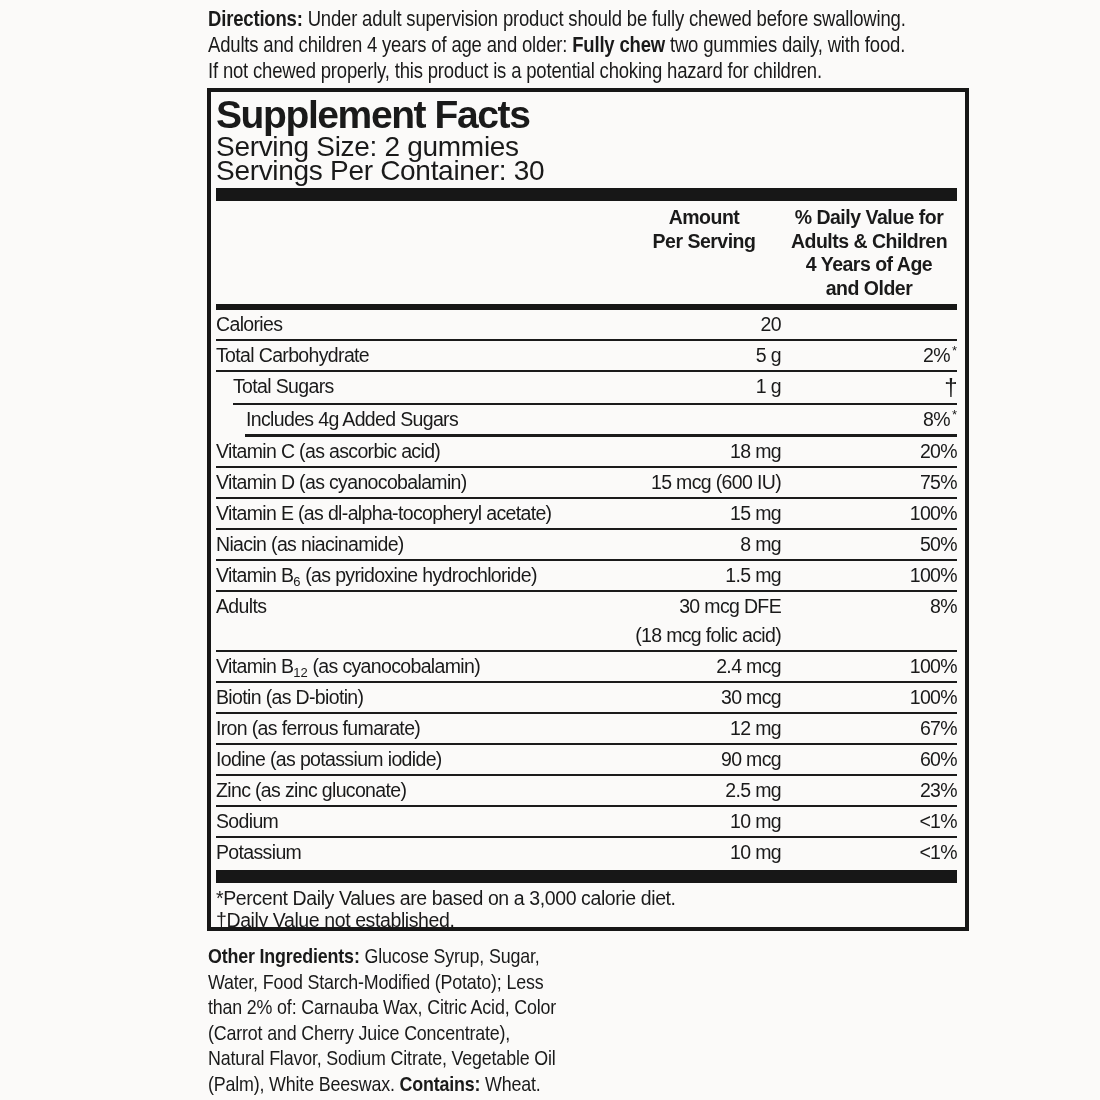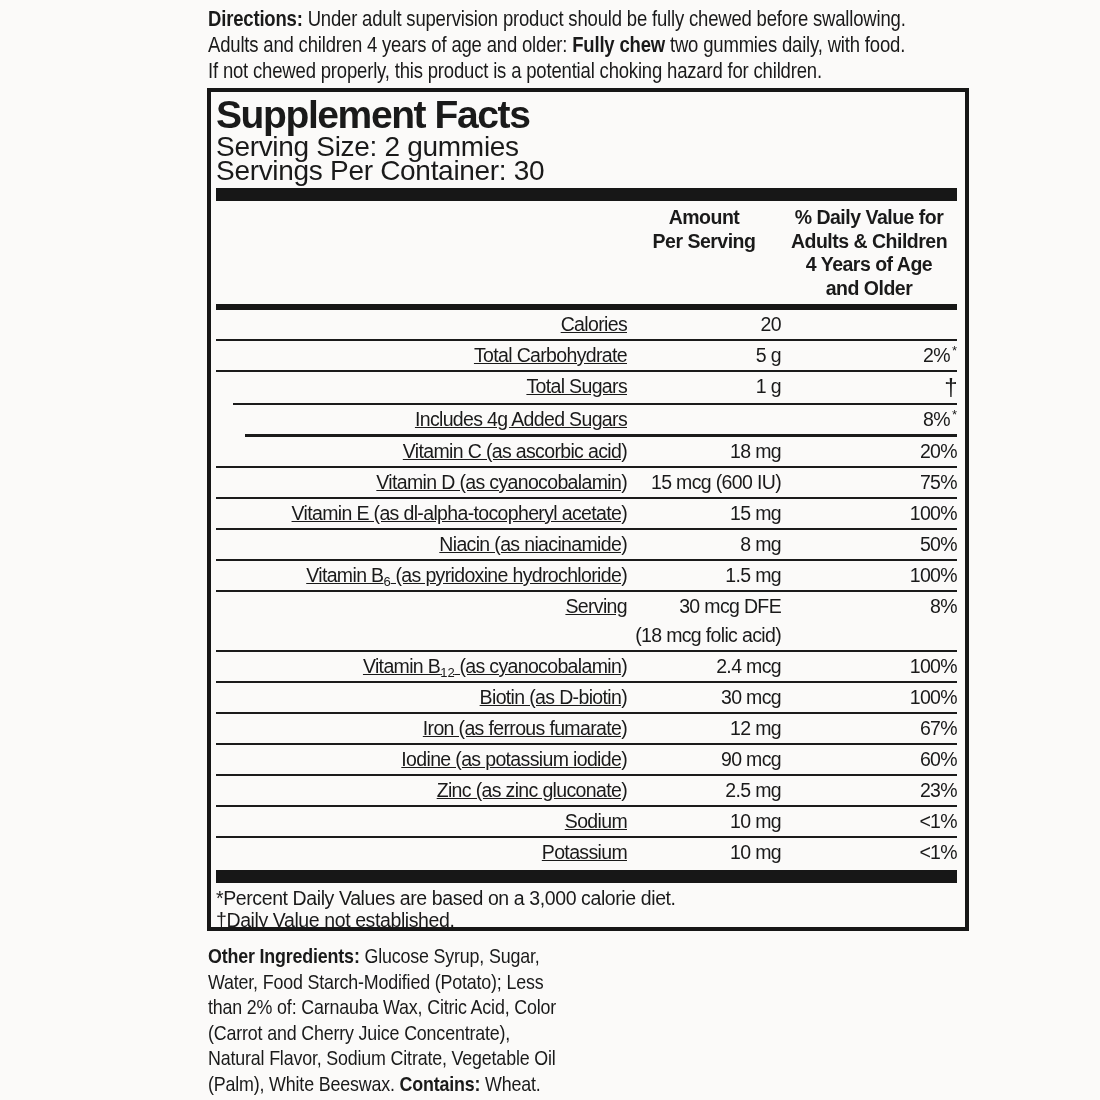--- a/index.html
+++ b/index.html
@@ -18,21 +18,21 @@
   .serveline{font-size:28px;line-height:24px;letter-spacing:-0.3px;white-space:nowrap;}
   .bar13{height:13px;background:#171717;margin:5px 0 2px 0;}
   .bar6{height:6px;background:#171717;}
   .bigbar{height:13px;background:#171717;margin-top:3px;}
 
   .hdr{display:grid;grid-template-columns:1fr 154px 176px;padding:3px 0 4px 0;}
   .hdr .hcell{text-align:center;font-weight:bold;font-size:19.5px;line-height:23.5px;letter-spacing:-0.5px;white-space:nowrap;}
 
   .row{display:grid;grid-template-columns:1fr 154px 176px;font-size:19.5px;line-height:29px;letter-spacing:-0.65px;}
   .row span{white-space:nowrap;}
-  .row .name{text-align:right;text-decoration:underline;}
+  .row .name{text-align:left;}
   .row .amt,.row .dv{text-align:right;}
   .ind1 .name{padding-left:17px;}
   .ind2 .name{padding-left:30px;}
   .sep{height:2px;background:#1b1b1b;}
   .sep.i1{margin-left:17px;}
   .sep.i2{margin-left:29px;}
   .sep.thick{height:3px;}
   sub.s{font-size:13px;letter-spacing:0;vertical-align:-4px;line-height:0;}
   sup.s{font-size:13px;letter-spacing:0;vertical-align:7px;line-height:0;margin-left:2px;}
   .dagger{font-size:24px;}
@@ -125,21 +125,21 @@
           <span class="dv">50%</span>
         </div>
         <div class="sep"></div>
         <div class="row">
           <span class="name">Vitamin B<sub class="s">6</sub> (as pyridoxine hydrochloride)</span>
           <span class="amt">1.5 mg</span>
           <span class="dv">100%</span>
         </div>
         <div class="sep"></div>
         <div class="row">
-          <span class="name">Serving</span>
+          <span class="name">Adults</span>
           <span class="amt">30 mcg DFE</span>
           <span class="dv">8%</span>
         </div>
         <div class="row">
           <span class="name"></span>
           <span class="amt">(18 mcg folic acid)</span>
           <span class="dv"></span>
         </div>
         <div class="sep"></div>
         <div class="row">

